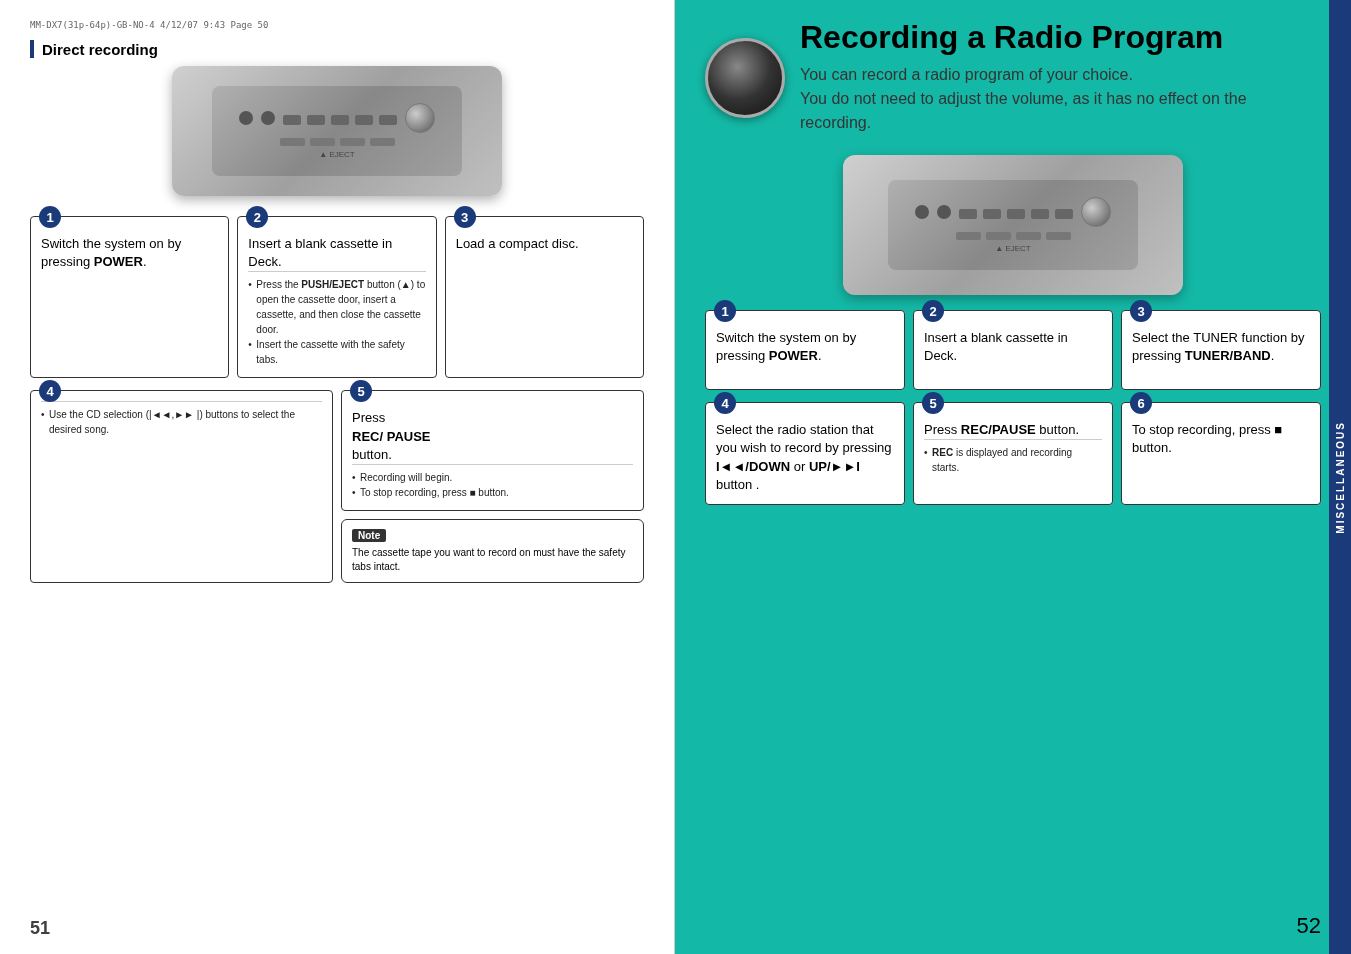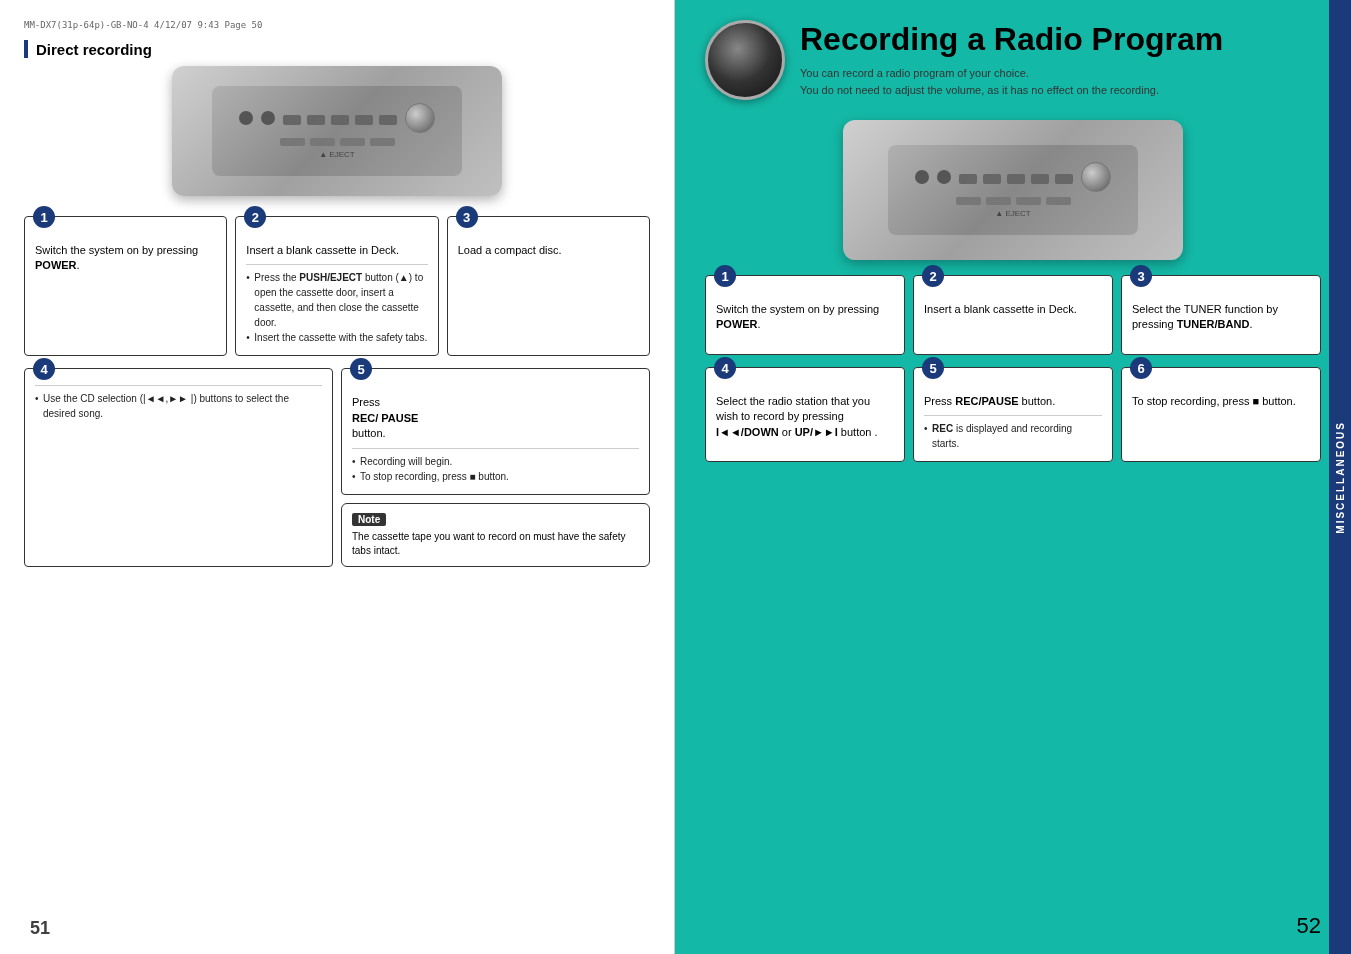--- a/index.html
+++ b/index.html
@@ -12,21 +12,21 @@
       overflow: hidden;
       display: flex;
     }
 
     
     .page-left {
       width: 675px;
       height: 954px;
       background: #fff;
       border-right: 1px solid #ccc;
-      padding: 20px 24px;
+      padding: 20px 30px;
       position: relative;
     }
 
     
     .page-right {
       width: 676px;
       height: 954px;
       background: #14b8a6;
       padding: 20px 30px;
       position: relative;
@@ -60,21 +60,21 @@
     }
 
     .title-text h1 {
       font-size: 32px;
       font-weight: bold;
       color: #000;
       line-height: 1.1;
     }
 
     .title-subtitle {
-      font-size: 11px;
+      font-size: 16px;
       color: #333;
       margin-top: 8px;
       line-height: 1.5;
     }
 
     
     .section-heading {
       display: flex;
       align-items: center;
       margin-bottom: 8px;
@@ -180,32 +180,31 @@
       align-items: center;
       justify-content: center;
       font-size: 13px;
       font-weight: bold;
       position: absolute;
       top: -11px;
       left: 8px;
     }
 
     .step-content {
-      margin-top: 16px;
-      font-size: 11px;
+      margin-top: 8px;
+      font-size: 13px;
       line-height: 1.4;
       color: #000;
     }
 
     .step-content strong {
       font-weight: bold;
     }
 
     .step-sub-bullets {
-      margin-top: 6px;
       font-size: 10px;
       line-height: 1.5;
       color: #222;
       border-top: 1px solid #ccc;
       padding-top: 5px;
     }
 
     .step-sub-bullets li {
       list-style: none;
       padding-left: 8px;

